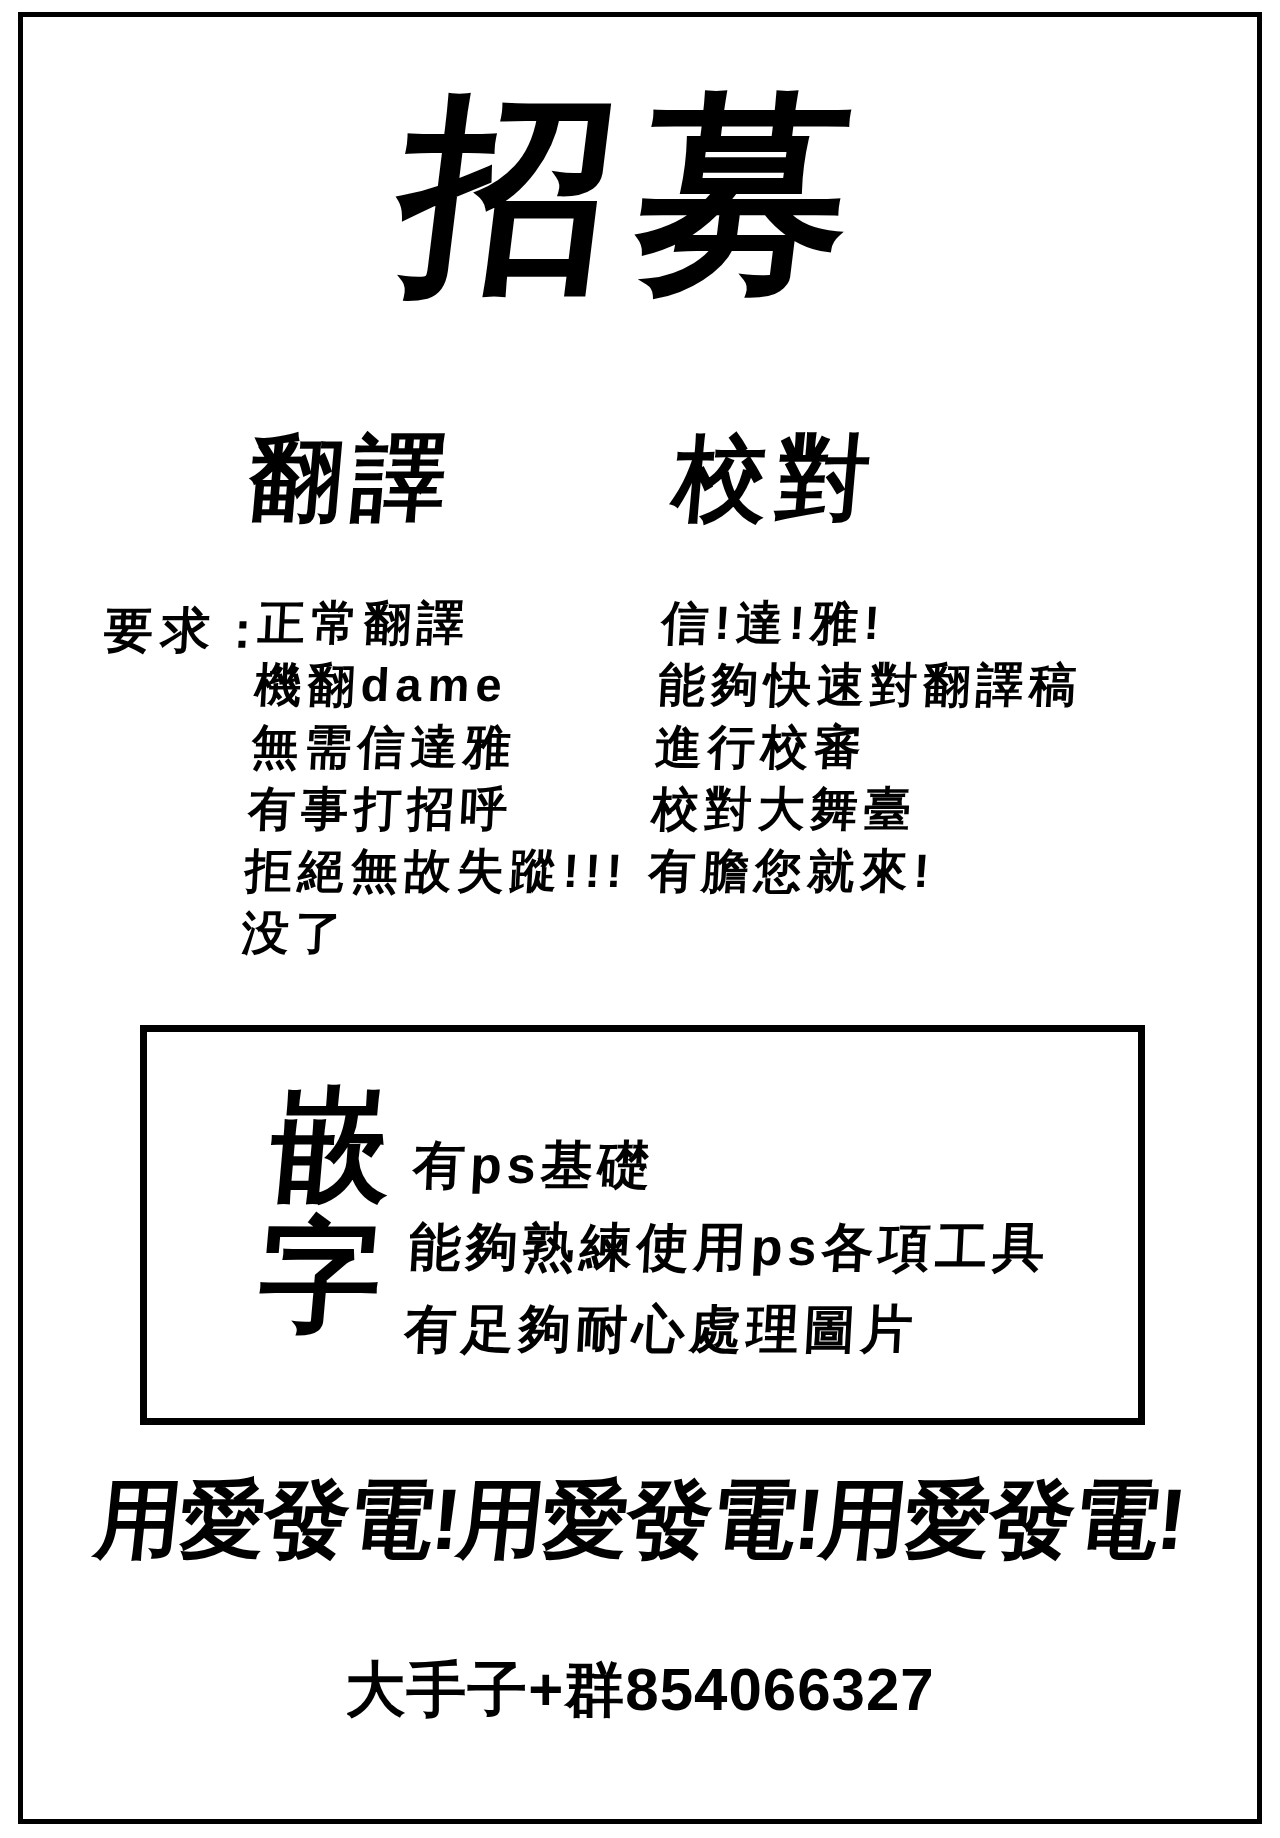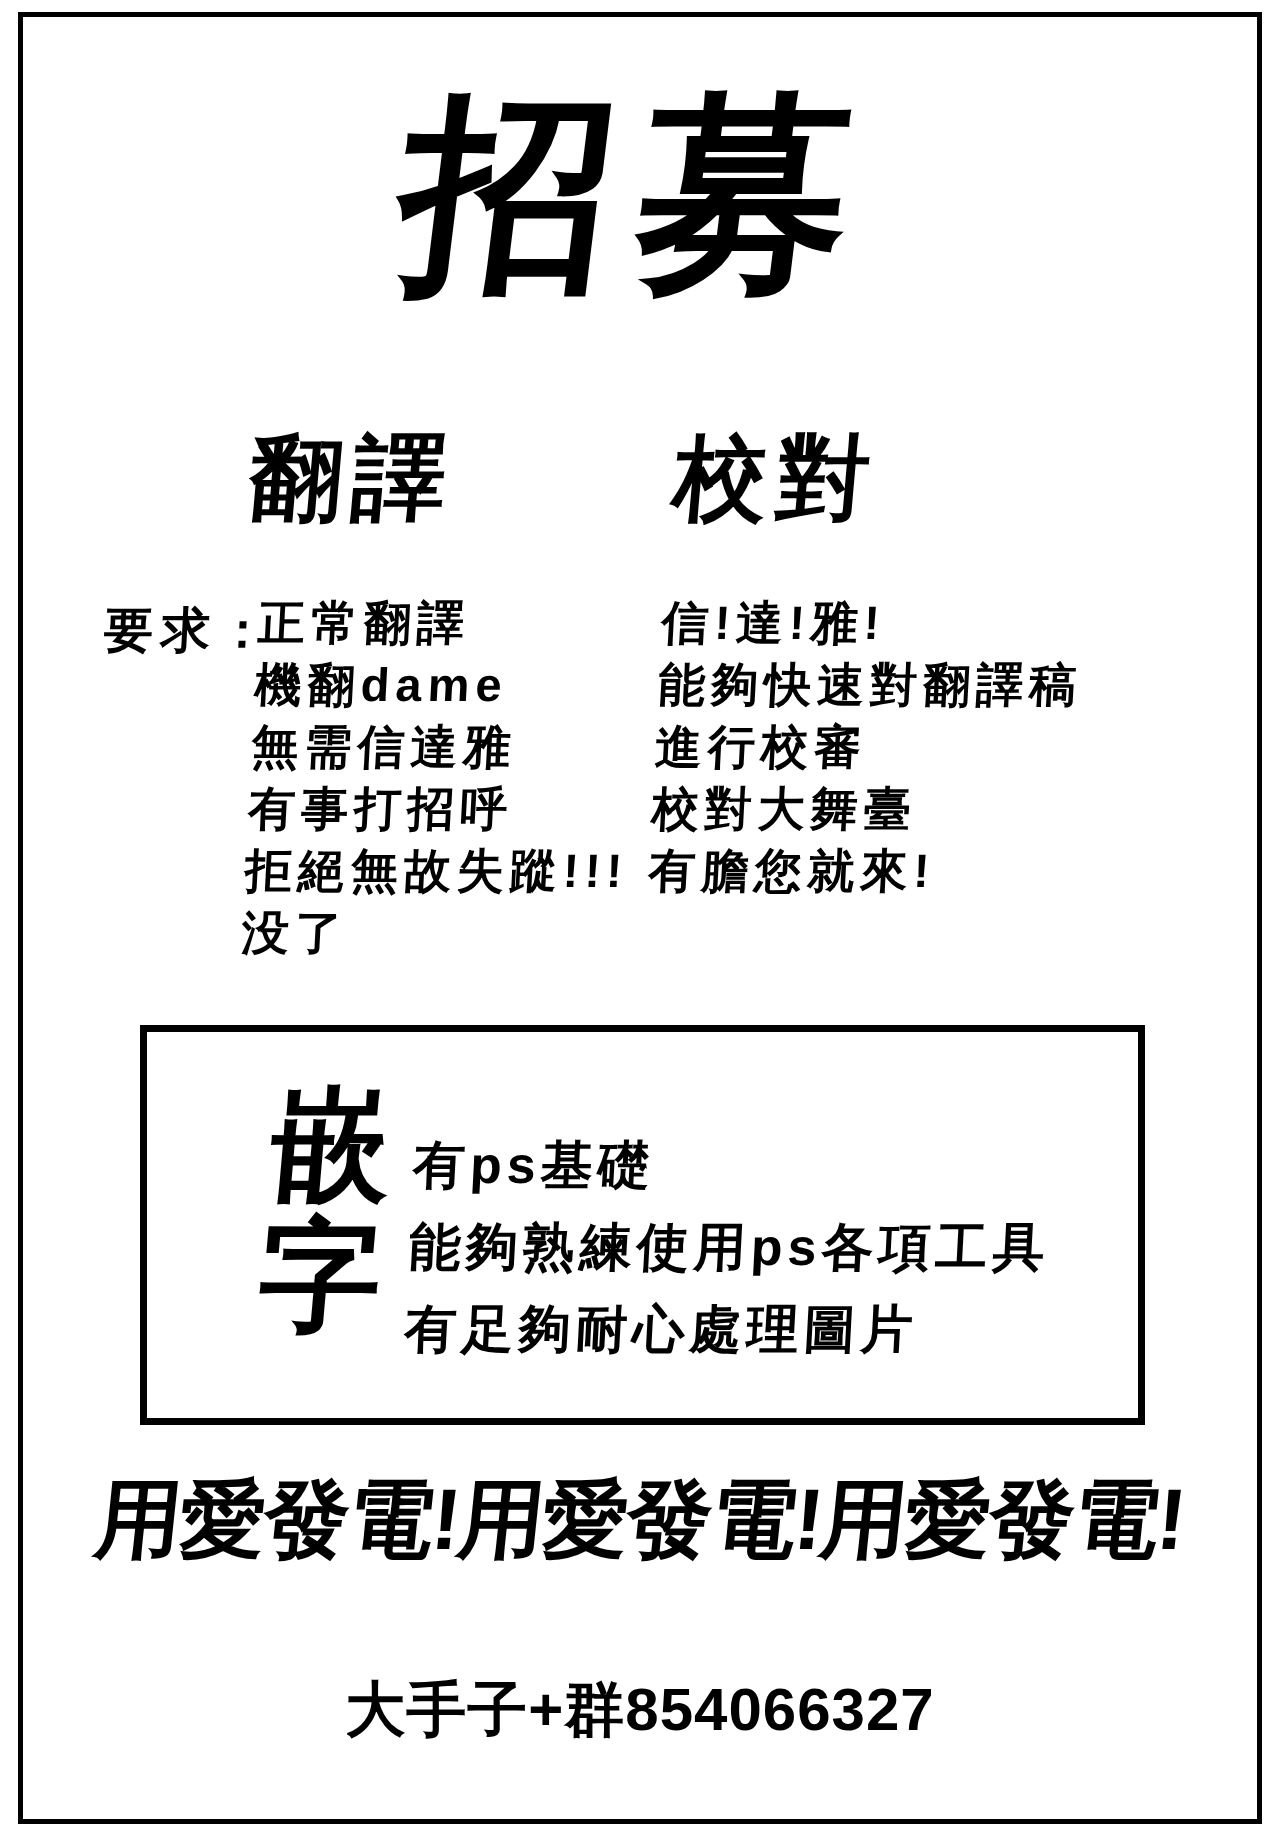--- a/index.html
+++ b/index.html
@@ -115,21 +115,20 @@
   }
   .contact {
     position: absolute;
     top: 1650px;
     left: 0;
     width: 100%;
     text-align: center;
     font-size: 60px;
     font-weight: 700;
     letter-spacing: 1px;
-    margin-top: 20px;
   }
 </style>
 </head>
 <body>
 
 <div class="page">
   <div class="frame"></div>
 
   <h1 class="title">招募</h1>
 

